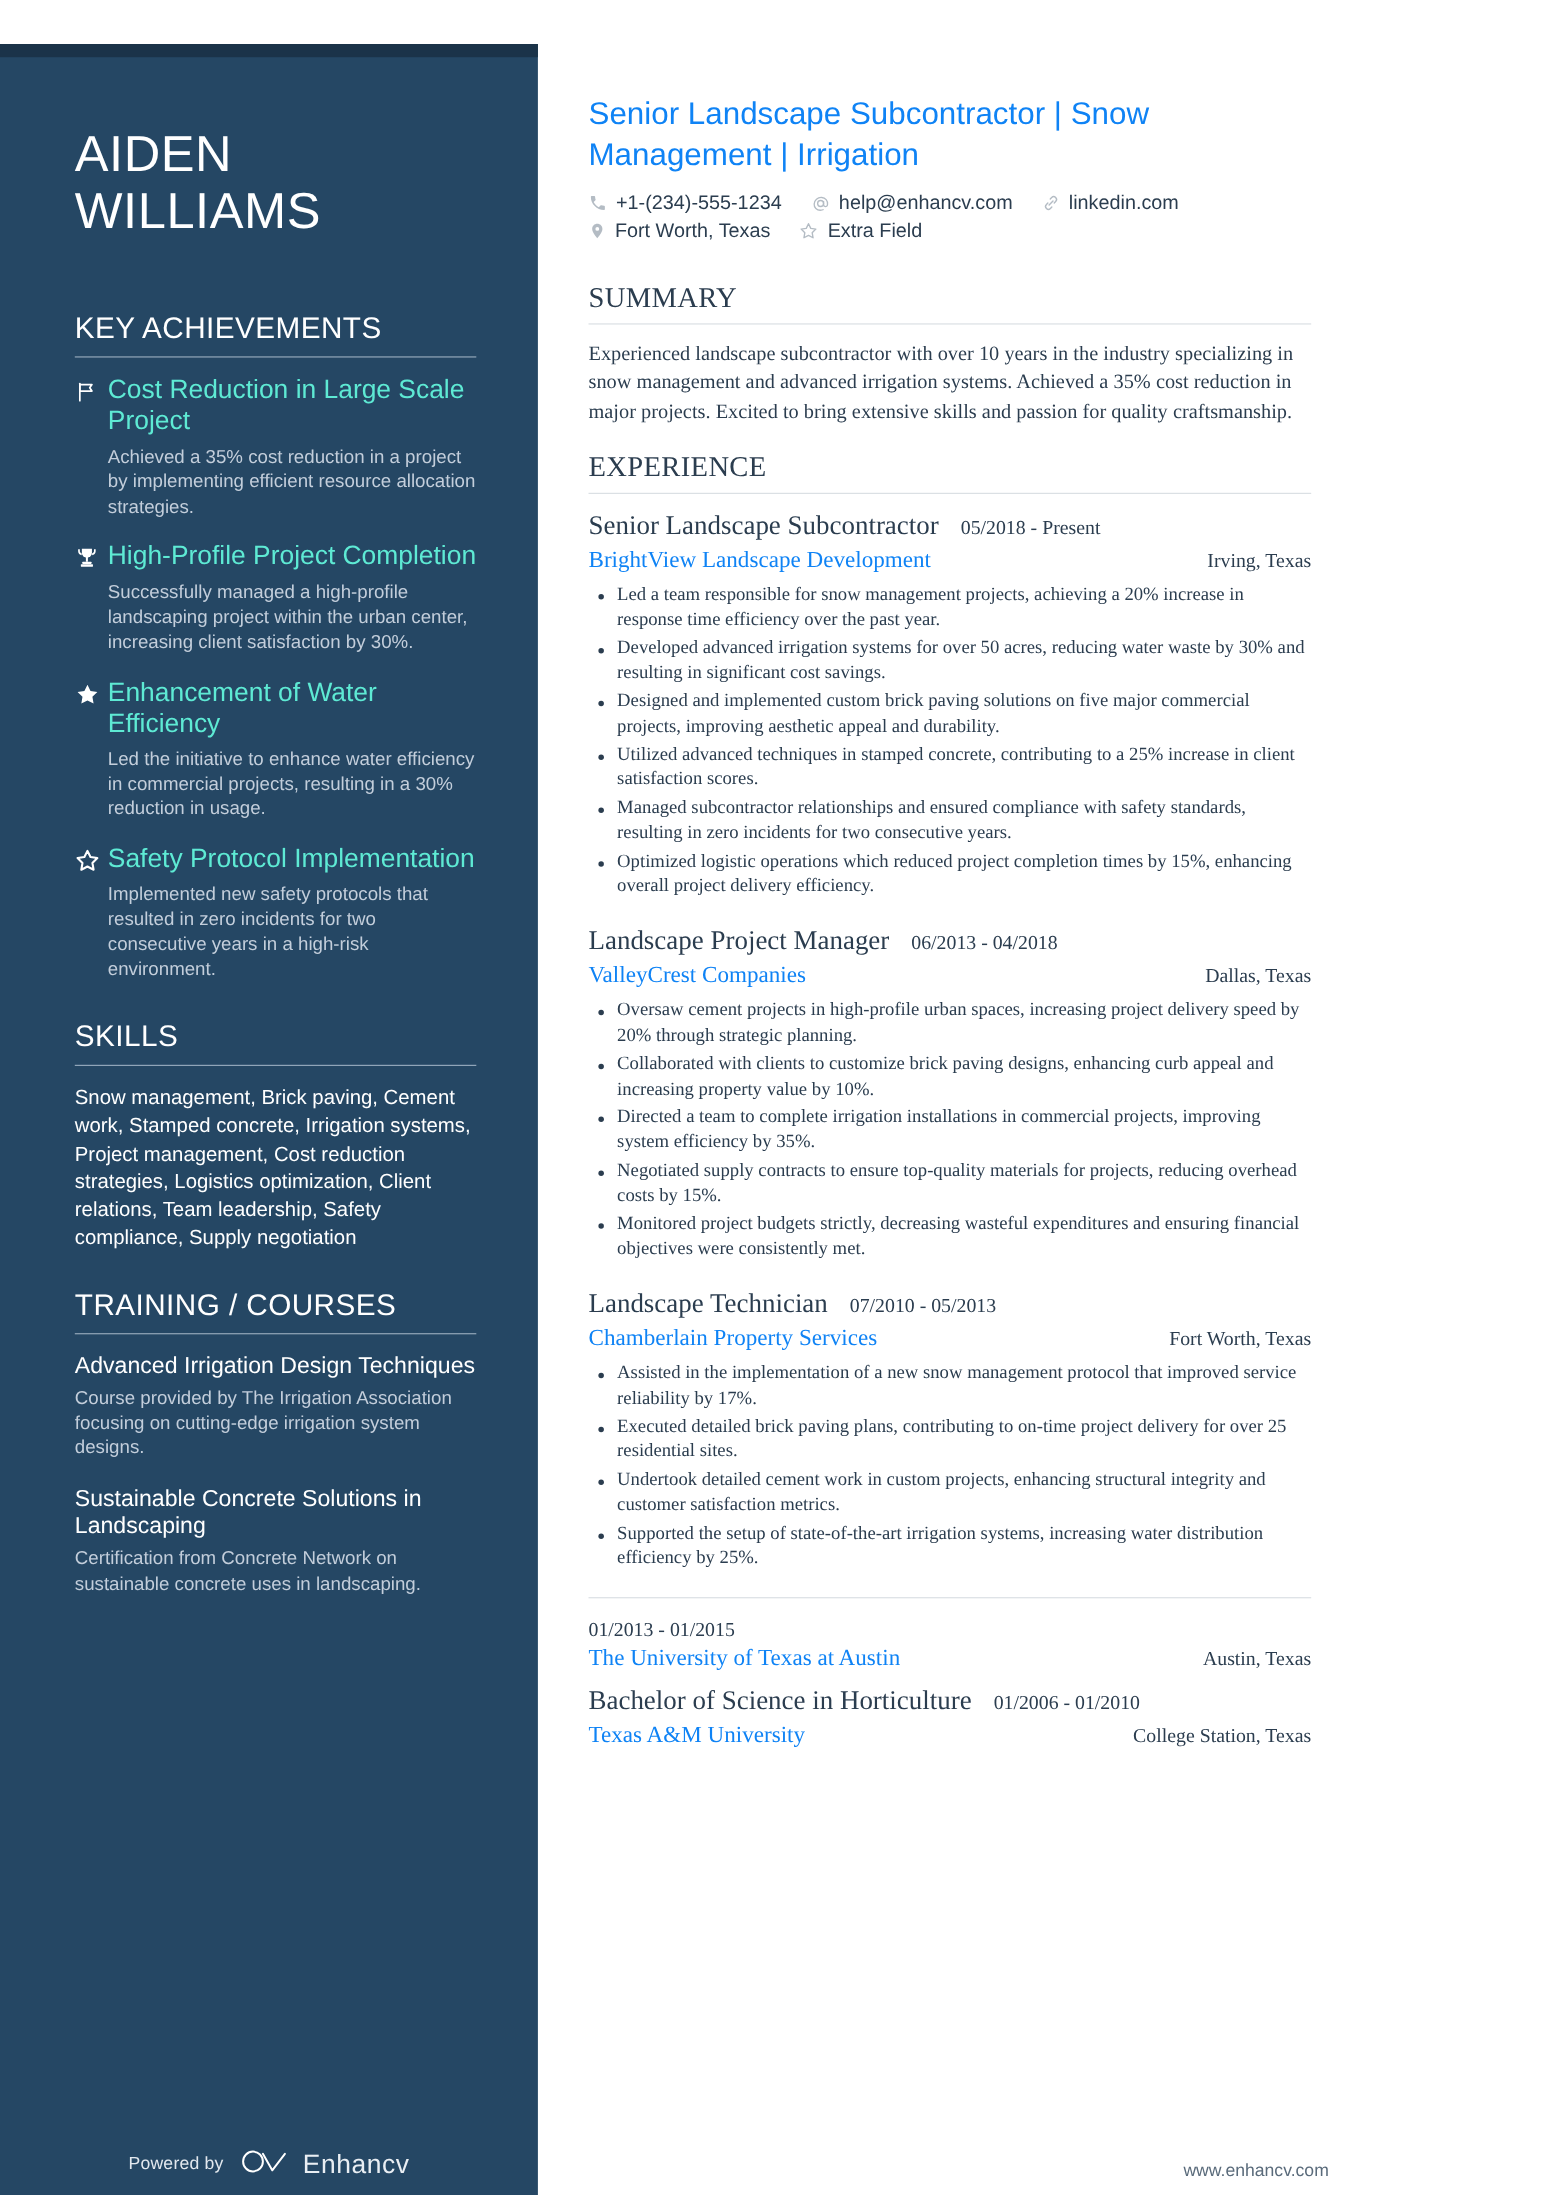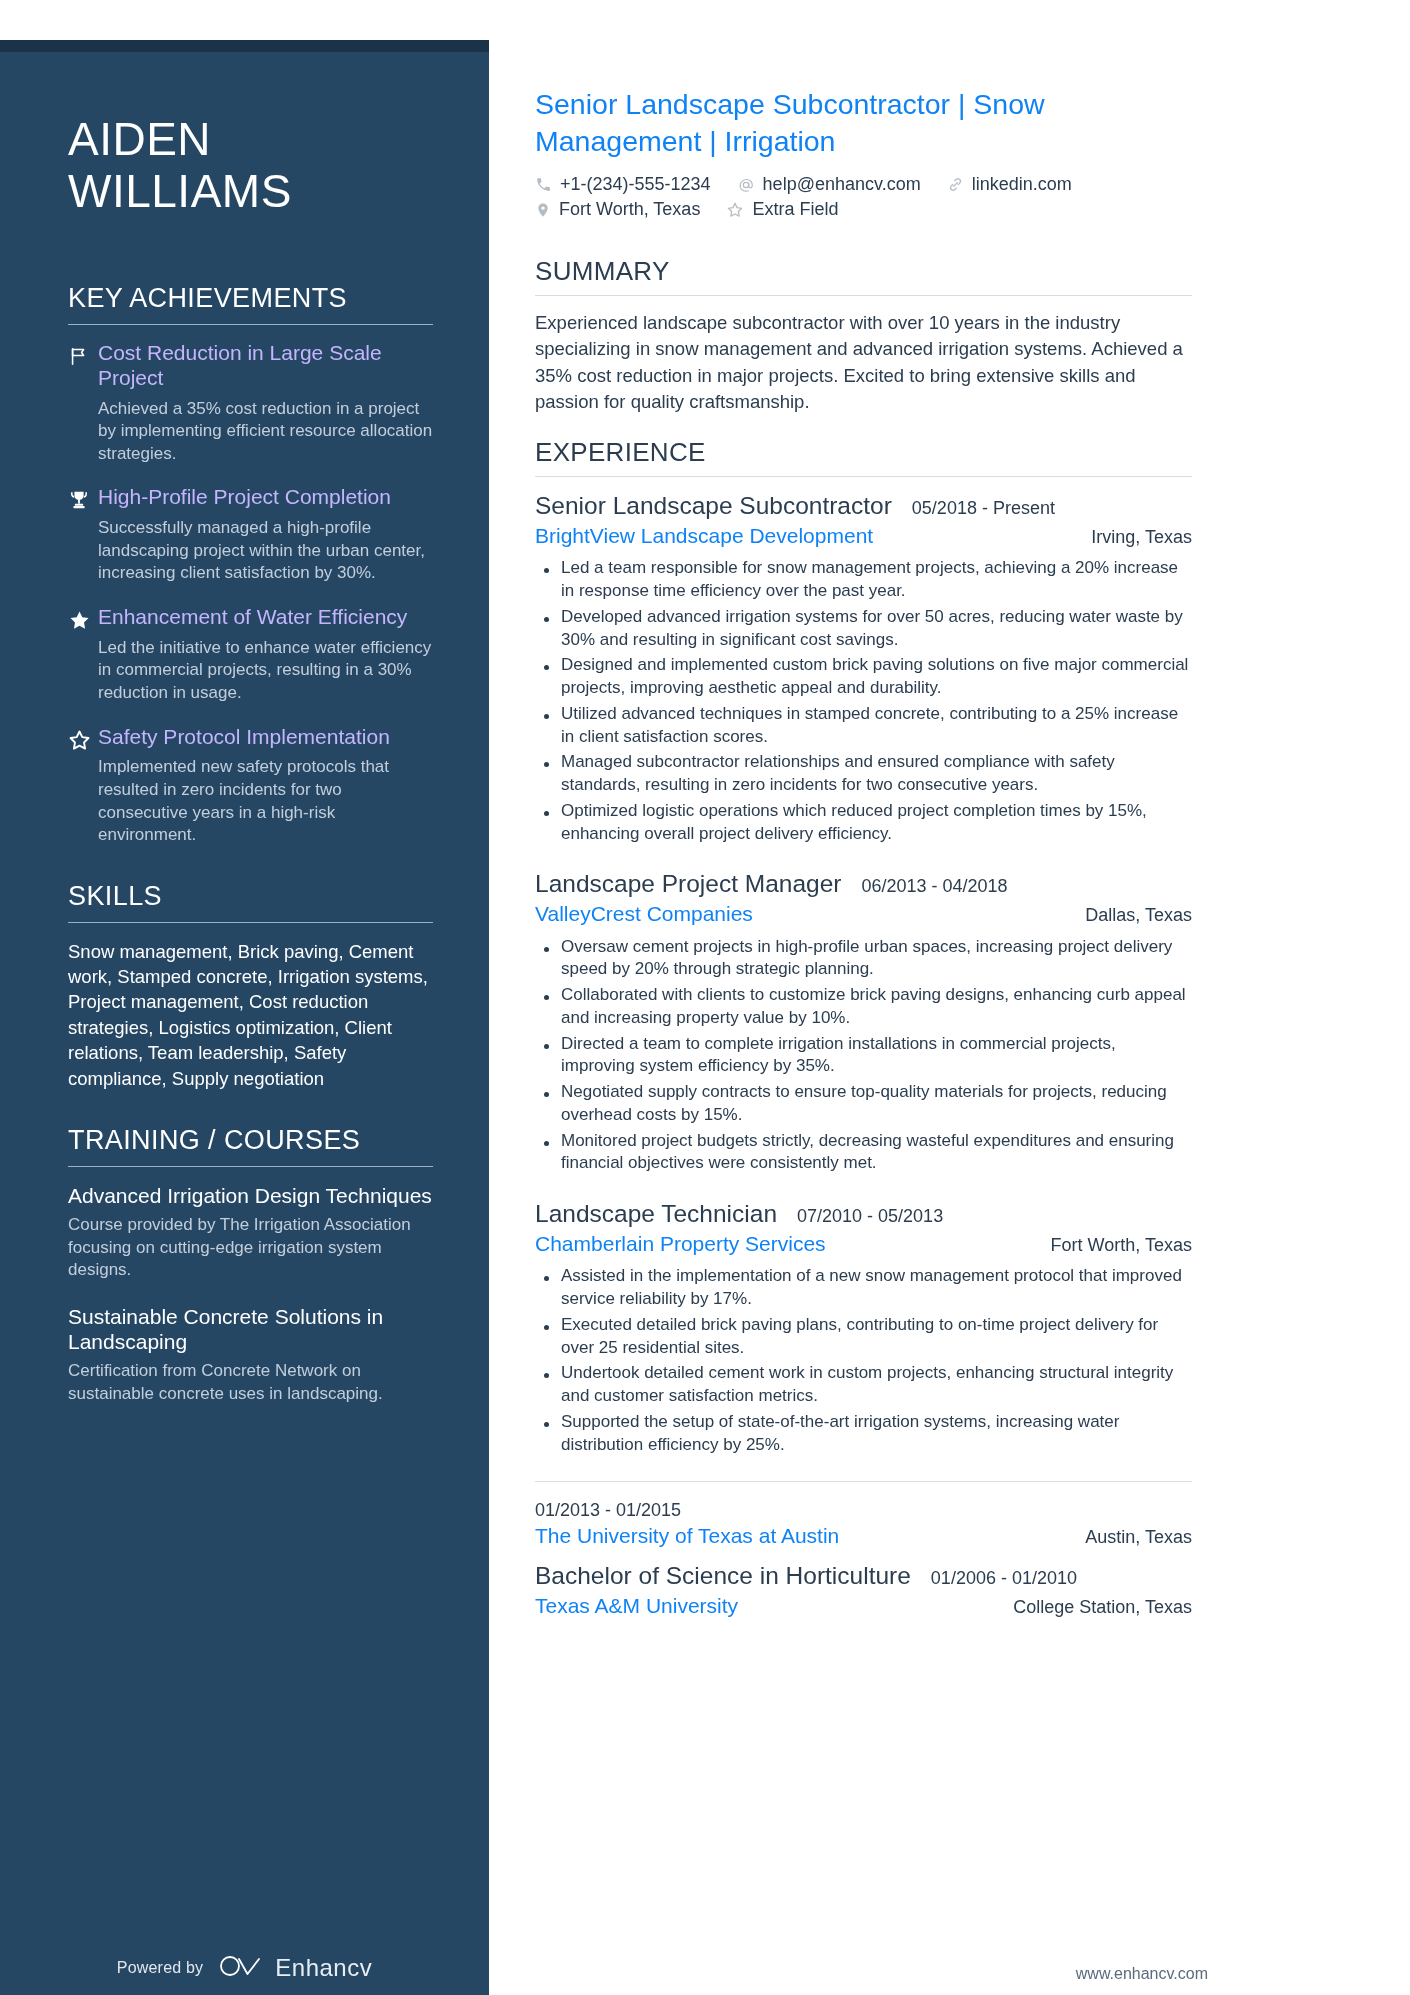--- a/index.html
+++ b/index.html
@@ -64,23 +64,23 @@
   }
   .ach-icon {
     width: 30px;
     flex: 0 0 30px;
     padding-top: 4px;
     color: #ffffff;
   }
   .ach-icon svg { display: block; }
   .ach-body { flex: 1; }
   .ach-title {
-    font-size: 21px;
+    font-size: 24px;
     line-height: 1.18;
-    color: #c4b5fd;
+    color: #5eead4;
     margin-bottom: 7px;
   }
   .ach-desc {
     font-size: 17px;
     line-height: 1.33;
     color: #c3cedb;
   }
 
   .skills-text {
     font-size: 18.5px;
@@ -157,21 +157,21 @@
     color: #2b3d4f;
     white-space: nowrap;
   }
   .contact-item .ci-icon {
     color: #b4bcc4;
     display: inline-flex;
     align-items: center;
   }
   .contact-item .ci-icon svg { display: block; }
 
-  .m-section { margin-bottom: 22px; }
+  .m-section { margin-bottom: 22px; font-family: Liberation Serif, serif; }
   .m-heading {
     font-size: 26px;
     font-weight: 400;
     letter-spacing: 0.3px;
     color: #2b3d4f;
     padding-bottom: 8px;
   }
   .m-rule {
     height: 1px;
     background: #d8dde2;

